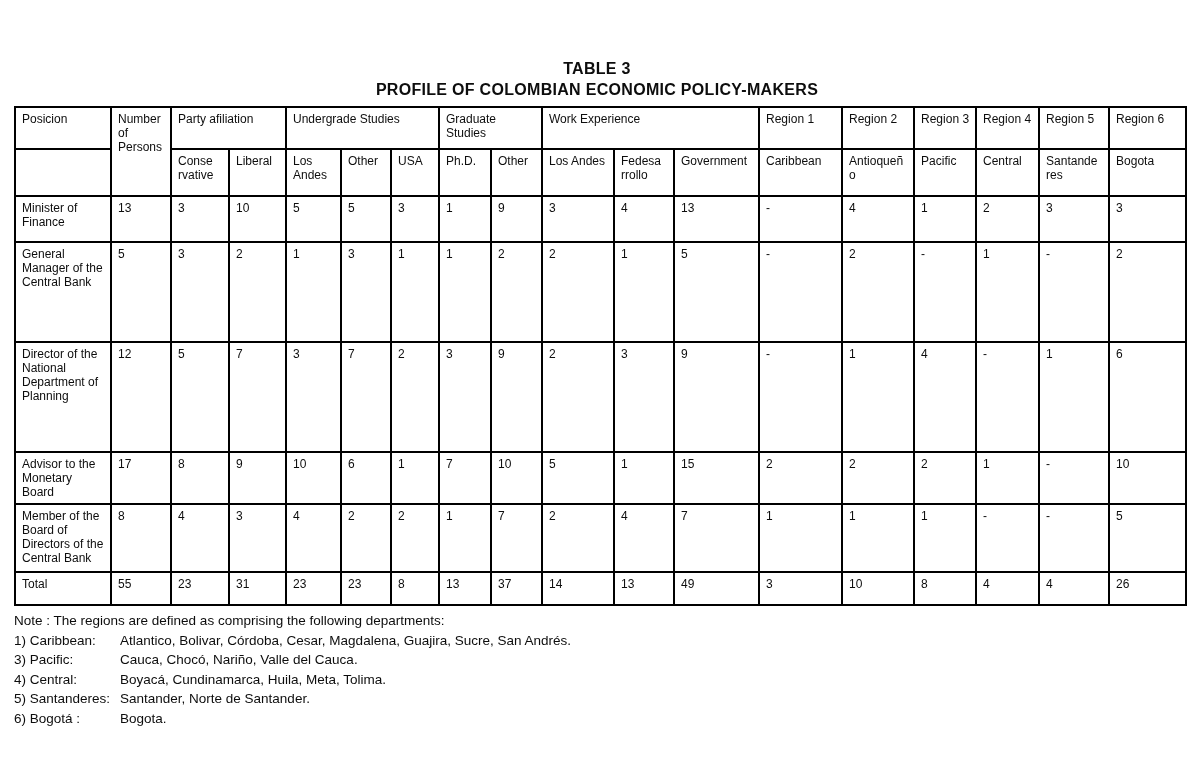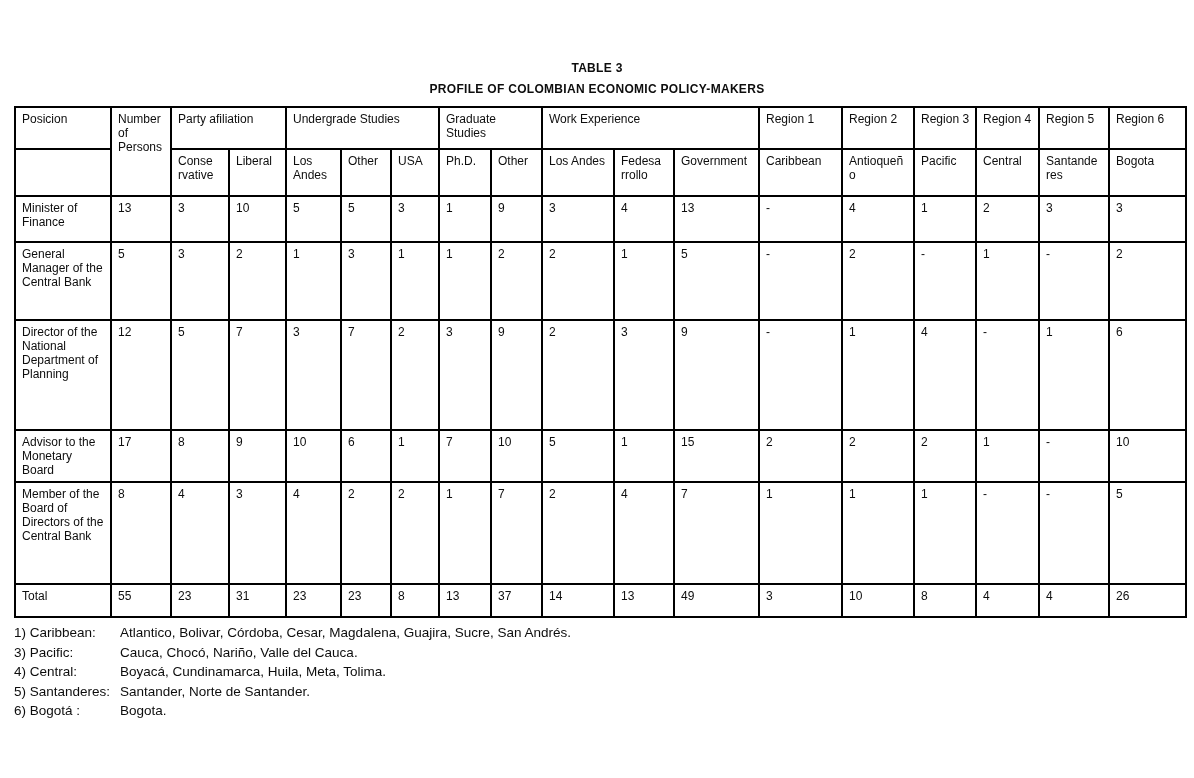--- a/index.html
+++ b/index.html
@@ -7,21 +7,21 @@
     width: 1194px; height: 778px;
     background: #ffffff;
     font-family: "Liberation Sans", "DejaVu Sans", sans-serif;
     color: #0d0d0d;
     overflow: hidden;
   }
   .page { position: relative; width: 1194px; height: 778px; padding-top: 58px; }
 
   
   .title-block { text-align: center; width: 1160px; margin: 0 auto 6px auto; }
-  .title-block div { font-weight: bold; font-size: 12px; line-height: 21px; letter-spacing: 0.3px; }
+  .title-block div { font-weight: bold; font-size: 16px; line-height: 21px; letter-spacing: 0.3px; }
 
   
   table.profile {
     margin-left: 14px;
     border-collapse: collapse;
     table-layout: fixed;
     width: 1172px;
     font-size: 12px;
   }
   table.profile th, table.profile td {
@@ -30,24 +30,24 @@
     text-align: left;
     font-weight: normal;
     padding: 4px 4px 3px 6px;
     line-height: 14px;
     overflow: hidden;
     word-wrap: break-word;
   }
   thead tr:nth-child(1) { height: 42px; margin-top: 43px; }
   thead tr:nth-child(2) { height: 47px; }
   tbody tr:nth-child(1) { height: 46px; padding-left: 28px; }
-  tbody tr:nth-child(2) { height: 78px; }
+  tbody tr:nth-child(2) { height: 100px; }
   tbody tr:nth-child(3) { height: 110px; }
   tbody tr:nth-child(4) { height: 52px; }
-  tbody tr:nth-child(5) { height: 102px; }
+  tbody tr:nth-child(5) { height: 68px; }
   tbody tr:nth-child(6) { height: 33px; }
 
   
   .notes { margin: 5px 0 0 14px; font-size: 13.5px; line-height: 19.5px; }
   .note-line { display: flex; }
   .note-label { flex: 0 0 106px; }
   .note-text { flex: 1; }
 </style>
 </head>
 <body>
@@ -233,20 +233,21 @@
           <td>10</td>
           <td>8</td>
           <td>4</td>
           <td>4</td>
           <td>26</td>
         </tr>
       </tbody>
   </table>
 
   <div class="notes">
+    <div>Note : The regions are defined as comprising  the following departments:</div>
     <div class="note-line">
       <span class="note-label">1) Caribbean:</span>
       <span class="note-text">Atlantico, Bolivar, Córdoba, Cesar, Magdalena, Guajira, Sucre, San Andrés.</span>
     </div>
     <div class="note-line">
       <span class="note-label">3) Pacific:</span>
       <span class="note-text">Cauca, Chocó, Nariño, Valle del Cauca.</span>
     </div>
     <div class="note-line">
       <span class="note-label">4) Central:</span>

